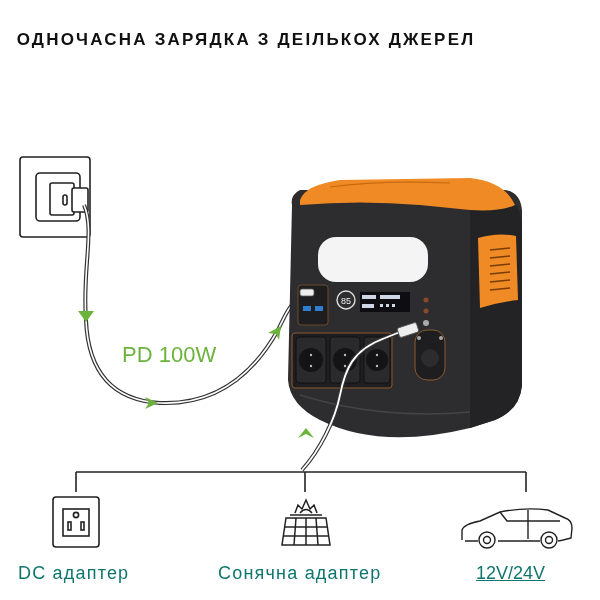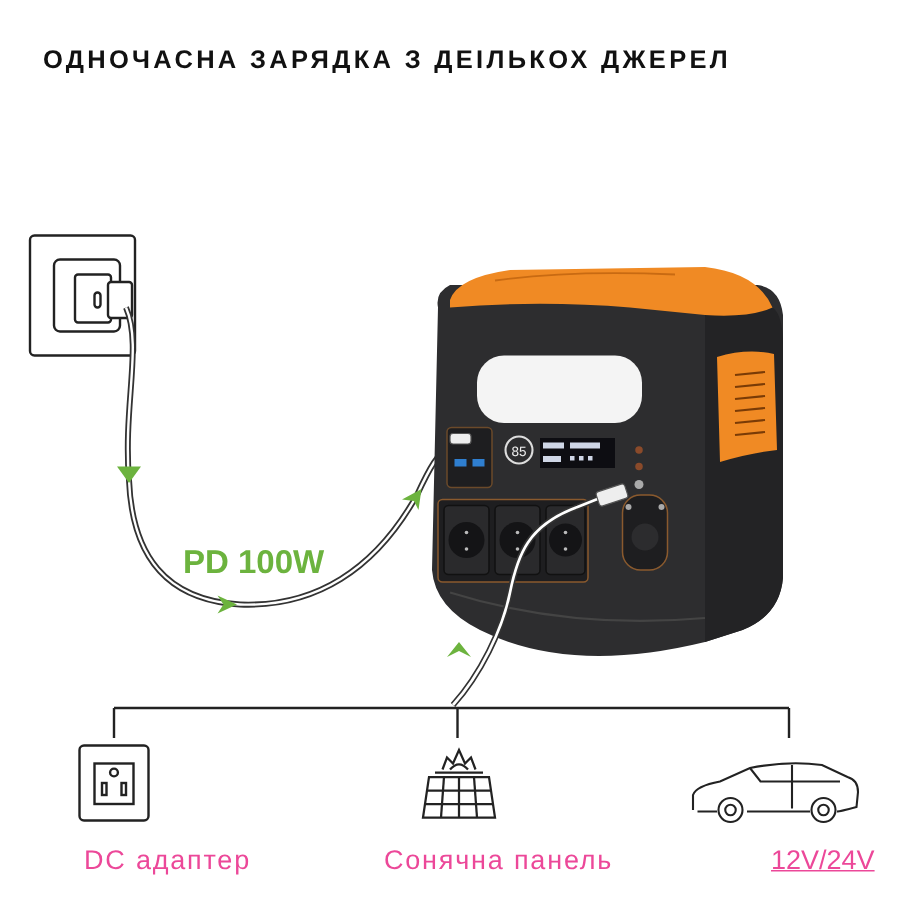--- a/index.html
+++ b/index.html
@@ -1,19 +1,19 @@
 <!DOCTYPE html>
 <html><head>
 <meta charset="utf-8">
 <style>
   html, body { margin:0; padding:0; background:#ffffff; }
   body { width:600px; height:600px; position:relative; overflow:hidden; font-family:"Liberation Sans", sans-serif; }
-  .title { position:absolute; left:0; top:30px; width:492px; text-align:center; font-weight:bold; font-size:17px; letter-spacing:2.2px; color:#111; font-family:"Liberation Sans", sans-serif;padding-left:12px; }
-  .pd-label { position:absolute; left:122px; top:362px; font-size:22px; font-weight:bold; color:#6cb33e; font-family:"Liberation Sans", sans-serif; }
-  .caption { position:absolute; font-size:18px; color:#ec4899; letter-spacing:1.2px; font-family:"Liberation Sans", sans-serif;margin-left:38px; }
+  .title { position:absolute; left:0; top:30px; width:492px; text-align:center; font-weight:bold; font-size:17px; letter-spacing:2.2px; color:#111; font-family:"Liberation Sans", sans-serif; }
+  .pd-label { position:absolute; left:122px; top:342px; font-size:22px; font-weight:normal; color:#6cb33e; font-family:"Liberation Sans", sans-serif; }
+  .caption { position:absolute; font-size:18px; color:#0f766e; letter-spacing:1.2px; font-family:"Liberation Sans", sans-serif; }
   svg.layer { position:absolute; left:0; top:0; }
 </style>
 </head>
 <body>
 
 <div class="title">ОДНОЧАСНА ЗАРЯДКА З ДЕІЛЬКОХ ДЖЕРЕЛ</div>
 
 <svg class="layer" width="600" height="600" viewBox="0 0 600 600">
 
   <g fill="none" stroke="#222" stroke-width="1.6">
@@ -147,14 +147,14 @@
     <circle cx="487" cy="540" r="8"></circle>
     <circle cx="487" cy="540" r="3.5"></circle>
     <circle cx="549" cy="540" r="8"></circle>
     <circle cx="549" cy="540" r="3.5"></circle>
   </g>
 </svg>
 
 <div class="pd-label">PD 100W</div>
 
 <div class="caption" style="left:18px; top:563px;">DC адаптер</div>
-<div class="caption" style="left:218px; top:563px;">Сонячна панель</div>
+<div class="caption" style="left:218px; top:563px;">Сонячна адаптер</div>
 <div class="caption" style="left:476px; top:563px; letter-spacing:0;text-decoration:underline;">12V/24V</div>
 
 </body></html>

